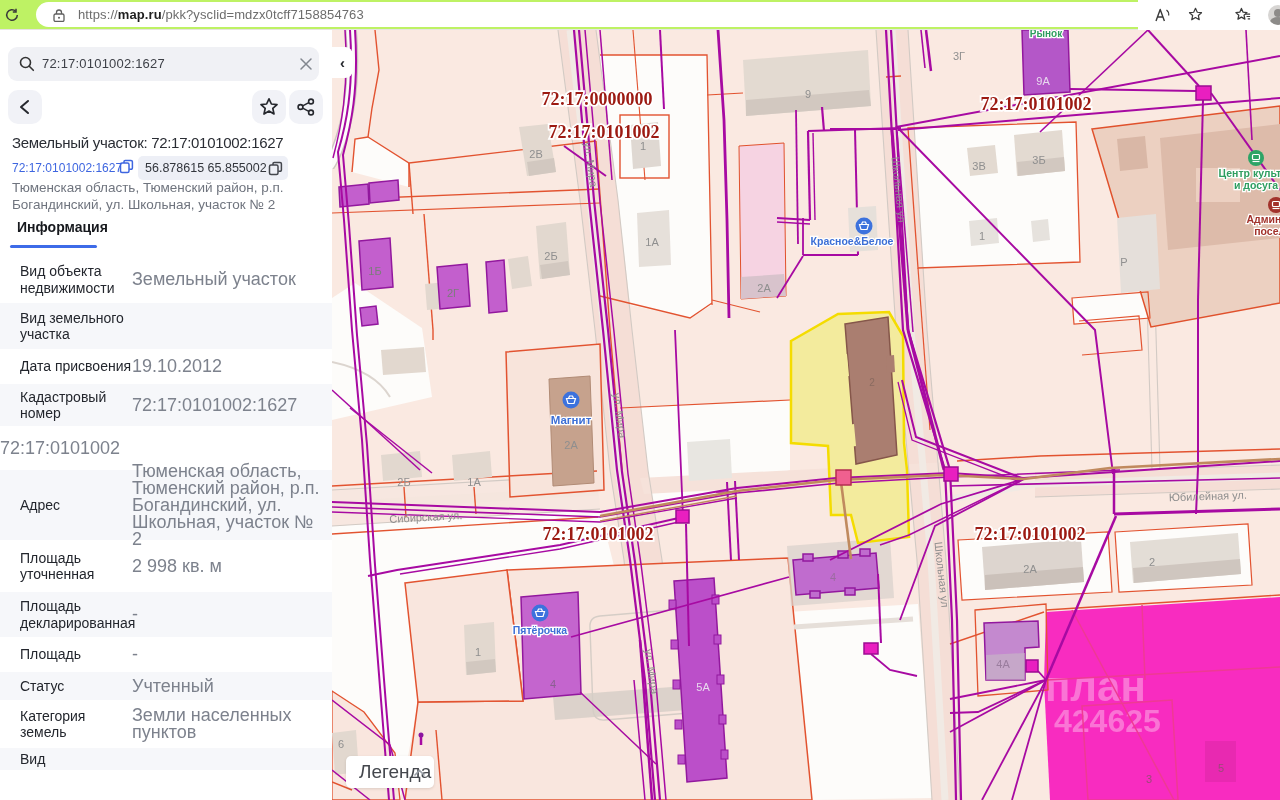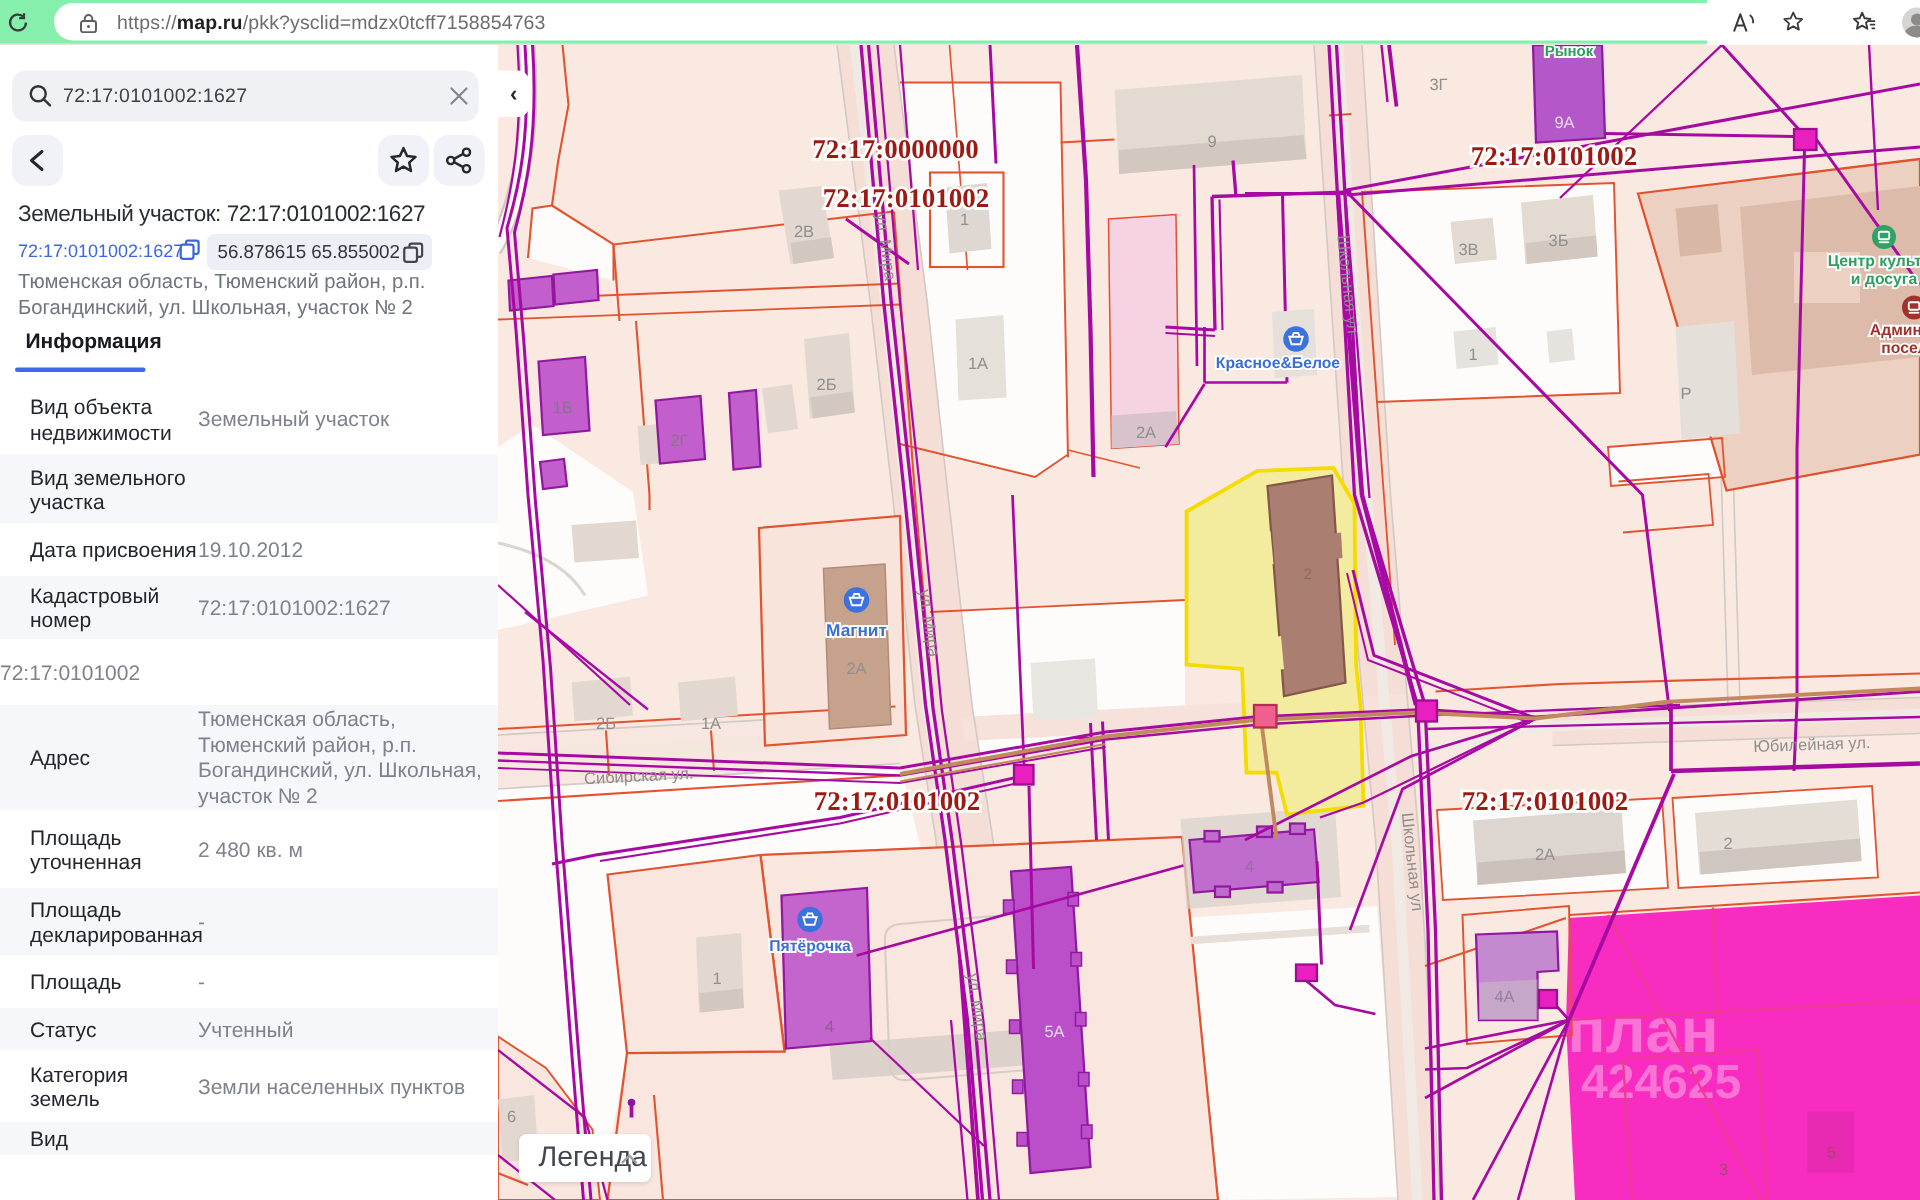--- a/index.html
+++ b/index.html
@@ -1,36 +1,36 @@
 <!DOCTYPE html>
 <html><head>
 <meta charset="utf-8">
 <style>
   * { margin:0; padding:0; box-sizing:border-box; }
   html,body { width:1280px; height:800px; overflow:hidden; font-family:"Liberation Sans",sans-serif; background:#fff; }
-  .chrome { position:absolute; left:0; top:0; width:1138px; height:30px; background:#86efac; border-bottom:1px solid #e6e3e1; }
+  .chrome { position:absolute; left:0; top:0; width:1138px; height:30px; background:#bef264; border-bottom:1px solid #e6e3e1; }
   .pill { position:absolute; left:36px; top:2px; width:1180px; height:25px; background:#fff; border-radius:13px; }
   .urltext { position:absolute; left:78px; top:7px; font-size:13px; color:#6d6d6d; letter-spacing:0.1px; }
   .urltext b { color:#1f1f1f; font-weight:bold; }
   .sidebar { position:absolute; left:0; top:30px; width:332px; height:770px; background:#fff; }
   .search { position:absolute; left:8px; top:17px; width:311px; height:34px; background:#f0f1f5; border-radius:9px; }
   .search .q { position:absolute; left:34px; top:9px; font-size:13px; color:#3e4148; letter-spacing:0.2px; }
   .sqbtn { position:absolute; width:34px; height:34px; background:#f1f2f7; border-radius:10px; }
   .title { position:absolute; left:12px; top:104px; font-size:15px; color:#2a2d34; font-weight:400; letter-spacing:-0.3px;}
   .linkrow { position:absolute; left:12px; top:128px; height:20px; }
   .bluelink { font-size:12px; color:#3e66e0; }
   .coordpill { position:absolute; left:138px; top:126px; width:150px; height:24px; background:#edeff6; border-radius:5px; font-size:12.5px; color:#33363d; padding:5px 0 0 7px; white-space:nowrap; }
   .addr { position:absolute; left:12px; top:150px; width:300px; font-size:13.5px; line-height:16.5px; color:#6f747e; }
   .tab { position:absolute; left:17px; top:189px; font-size:14px; font-weight:bold; color:#17191e; }
   .tabline { position:absolute; left:10px; top:215px; width:87px; height:3px; background:#3d6be8; border-radius:2px; }
   .tbl { position:absolute; left:0; top:226px; width:332px; }
   .row { position:relative; width:332px; display:flex; }
   .row.g { background:#f6f7fa; }
   .lab { width:112px; margin-left:20px; font-size:14px; color:#23262d; line-height:16.5px; padding-top:0; display:flex; align-items:center; }
-  .val { width:192px; margin-left:0; font-size:14px; color:#7d828d; line-height:17px; display:flex; align-items:center; }
+  .val { width:192px; margin-left:0; font-size:18px; color:#7d828d; line-height:17px; display:flex; align-items:center; }
   .mapwrap { position:absolute; left:332px; top:30px; width:948px; height:770px; overflow:hidden; background:#fae9e1; }
   .collapse { position:absolute; left:332px; top:47px; width:21px; height:31px; background:#fff; border-radius:0 8px 8px 0; color:#26282e; font-size:15px; text-align:center; line-height:31px; font-weight:bold; }
   .legend { position:absolute; left:346px; top:756px; width:88px; height:32px; background:#fff; border-radius:5px; box-shadow:0 1px 3px rgba(0,0,0,.12); font-size:19px; color:#44474d; line-height:32px; padding-left:13px; }
 </style>
 </head>
 <body>
 
 <div class="mapwrap">
 <svg width="948" height="770" viewBox="332 30 948 770" xmlns="http://www.w3.org/2000/svg">
 <rect x="332" y="30" width="948" height="770" fill="#fae9e1"></rect>
@@ -450,21 +450,21 @@
       </div>
     <div class="row" style="height:44px">
         <div class="val">72:17:0101002</div>
       </div>
     <div class="row g" style="height:70px">
         <div class="lab">Адрес</div>
         <div class="val">Тюменская область, Тюменский район, р.п. Богандинский, ул. Школьная, участок № 2</div>
       </div>
     <div class="row" style="height:52px">
         <div class="lab">Площадь уточненная</div>
-        <div class="val">2 480 кв. м</div>
+        <div class="val">2 998 кв. м</div>
       </div>
     <div class="row g" style="height:45px">
         <div class="lab">Площадь декларированная</div>
         <div class="val">-</div>
       </div>
     <div class="row" style="height:35px">
         <div class="lab">Площадь</div>
         <div class="val">-</div>
       </div>
     <div class="row g" style="height:28px">

